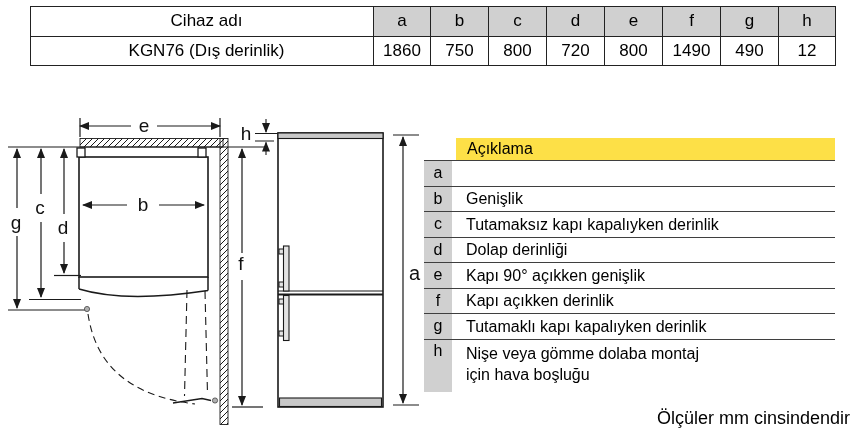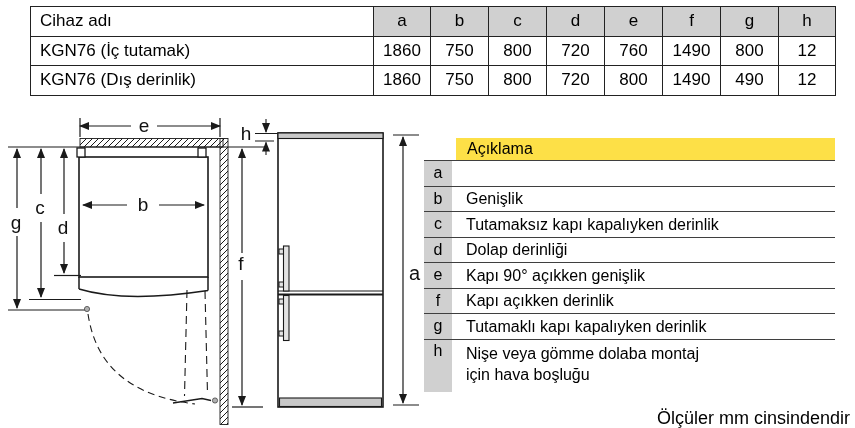--- a/index.html
+++ b/index.html
@@ -8,21 +8,21 @@
     font-family:"Liberation Sans", sans-serif;color:#000;overflow:hidden;
   }
   
   table.spec{
     position:absolute;left:30px;top:6px;border-collapse:collapse;table-layout:fixed;
   }
   table.spec td,table.spec th{
     border:1.5px solid #222;height:28.5px;font-size:17px;font-weight:400;
     padding:0;white-space:nowrap;overflow:hidden;
   }
-  table.spec .namecell{text-align:left;padding-left:9px;}
+  table.spec .namecell{text-align:center;padding-left:9px;}
   table.spec .lettercell{background:#d0d0d0;text-align:center;}
   table.spec .valcell{text-align:center;}
   
   .legend{position:absolute;left:424px;top:138px;width:411px;}
   .lheader{display:flex;height:22px;}
   .lheader .spacer{width:32px;}
   .lheader .htitle{flex:1;background:#fde047;font-size:16px;line-height:22px;padding-left:11px;}
   .lrow{display:flex;height:24.5px;border-top:1px solid #3f3f3f;}
   .lrow.tall{height:52px;}
   .lkey{width:28px;margin-right:4px;background:#d0d0d0;display:flex;align-items:center;justify-content:center;font-size:16px;}
@@ -60,31 +60,20 @@
       <td class="lettercell">a</td>
       <td class="lettercell">b</td>
       <td class="lettercell">c</td>
       <td class="lettercell">d</td>
       <td class="lettercell">e</td>
       <td class="lettercell">f</td>
       <td class="lettercell">g</td>
       <td class="lettercell">h</td>
     </tr>
     <tr>
-      <td class="namecell">KGN76 (İç tutamak)</td>
-      <td class="valcell">1860</td>
-      <td class="valcell">750</td>
-      <td class="valcell">800</td>
-      <td class="valcell">720</td>
-      <td class="valcell">760</td>
-      <td class="valcell">1490</td>
-      <td class="valcell">800</td>
-      <td class="valcell">12</td>
-    </tr>
-    <tr>
       <td class="namecell">KGN76 (Dış derinlik)</td>
       <td class="valcell">1860</td>
       <td class="valcell">750</td>
       <td class="valcell">800</td>
       <td class="valcell">720</td>
       <td class="valcell">800</td>
       <td class="valcell">1490</td>
       <td class="valcell">490</td>
       <td class="valcell">12</td>
     </tr>

